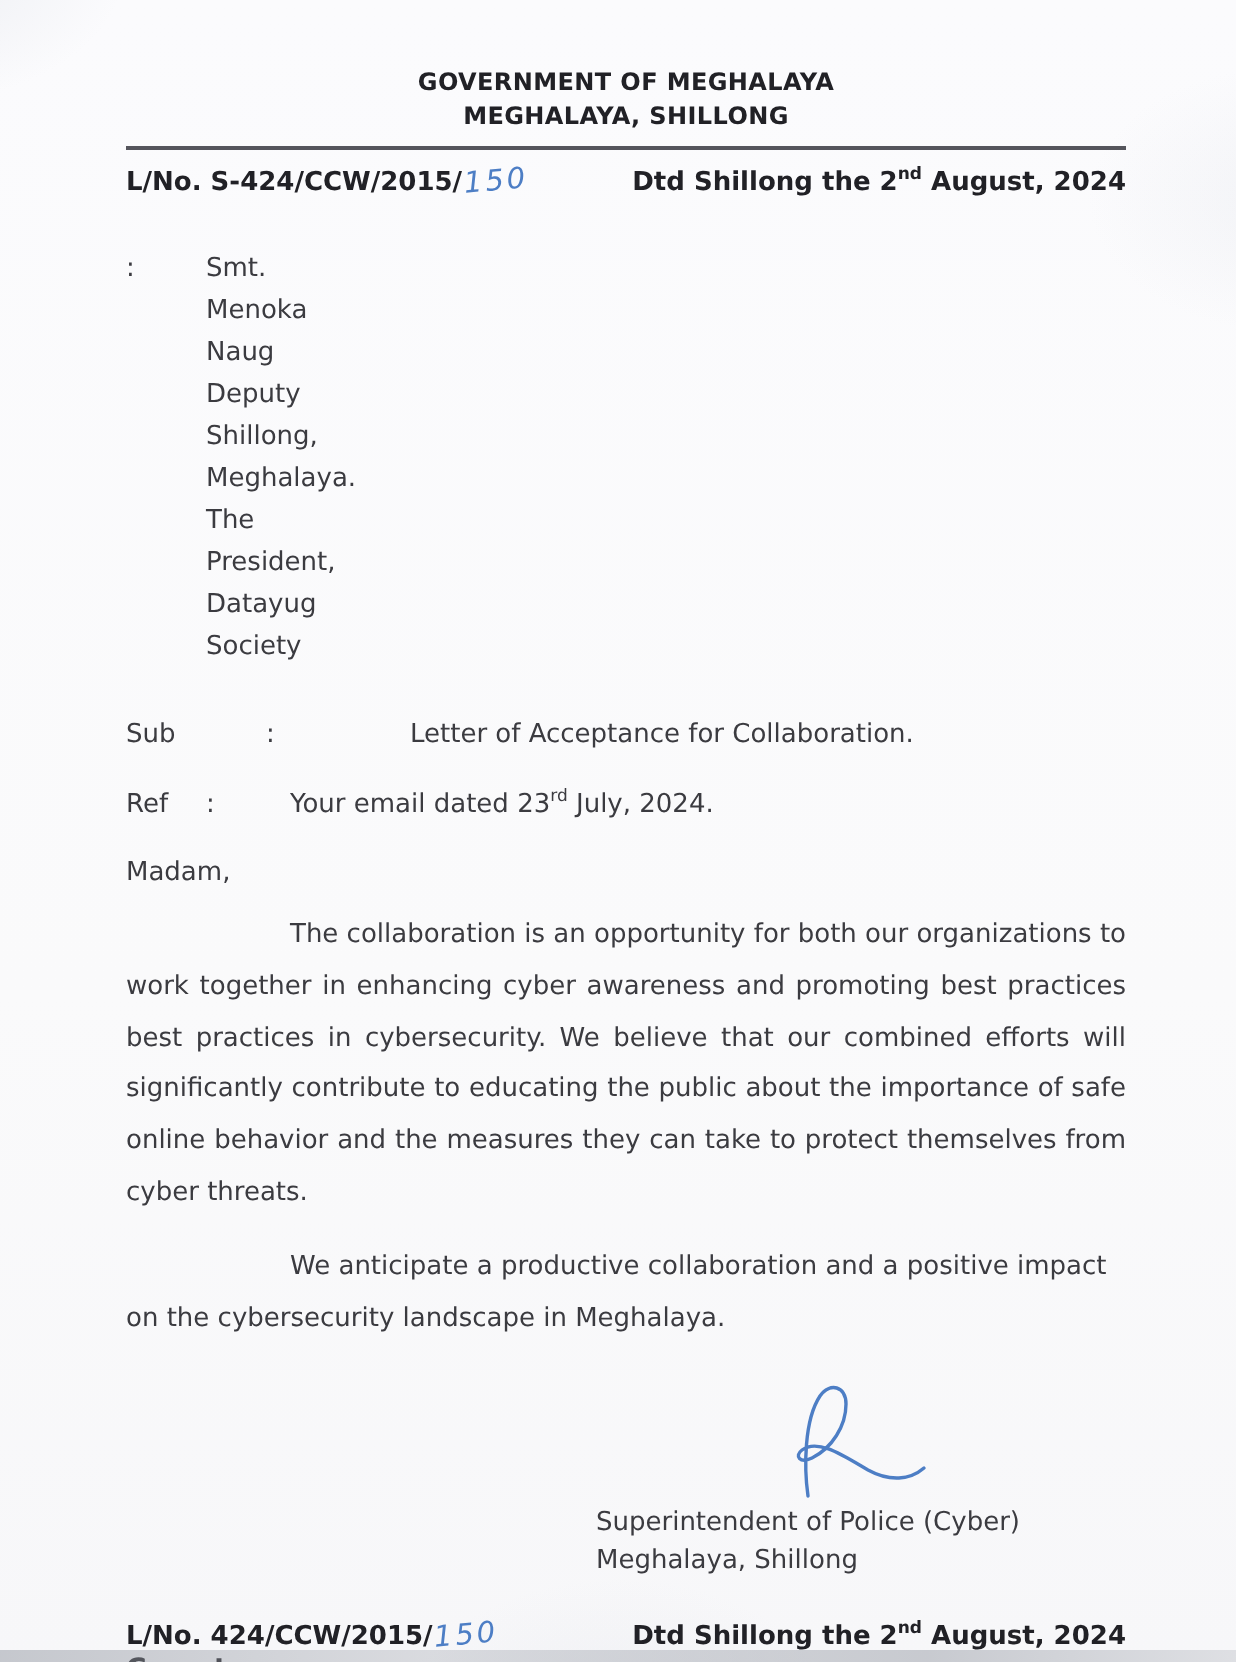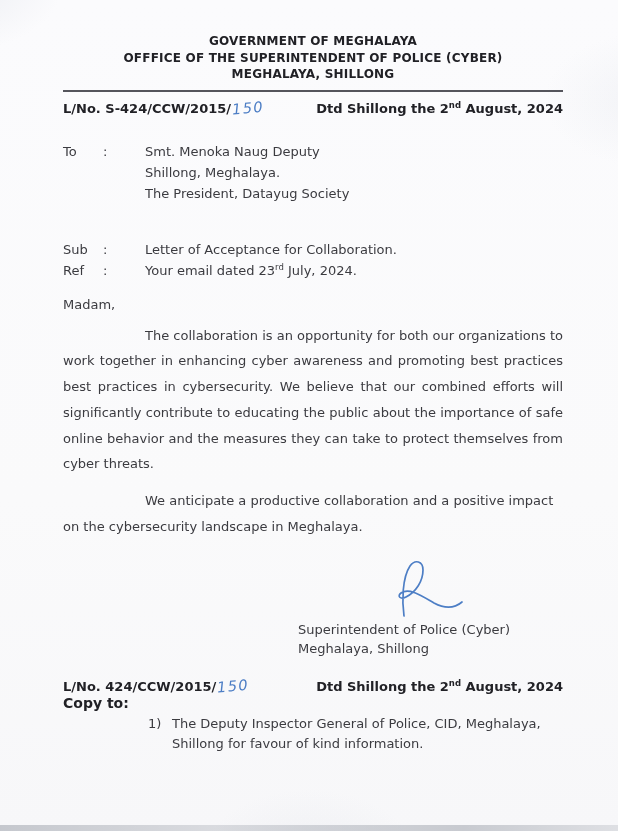--- a/index.html
+++ b/index.html
@@ -20,22 +20,22 @@
   .rule{border:0;border-top:2px solid #55555c;margin:7px 0 0 0;height:0;}
   
   .refline{display:flex;justify-content:space-between;align-items:baseline;
     font-weight:bold;font-size:13px;color:var(--heading,#212126);margin-top:8px;}
   .hand{color:var(--ink,#4d7ec5);font-style:italic;font-weight:normal;font-size:14.5px;
     display:inline-block;transform:rotate(-5deg);letter-spacing:1.5px;margin-left:1px;}
   sup{font-size:8.5px;line-height:0;}
   
   .row{display:grid;grid-template-columns:40px 42px 1fr;font-size:13px;line-height:21px;}
   .to-block{margin-top:25px;}
-  .sub-block{margin-top:35px;}
-  .ref-block{}
+  .sub-block{margin-top:23px;gap:30px;}
+  .ref-block{margin-top:14px;}
   .salutation{margin-top:16px;font-size:13px;}
   
   .para{font-size:13px;line-height:25.8px;text-align:justify;text-indent:82px;margin:0;}
   .para.p1{margin-top:-3px;}
   .para.p2{margin-top:11px;}
   .para.p3{margin-top:11px;text-align:left;}
   
   .sigblock{width:265px;margin-left:auto;text-align:left;font-size:13px;line-height:19px;}
   .sigblock .svgwrap{height:62px;position:relative;}
   .sigblock svg{position:absolute;left:70px;top:0;}
@@ -49,32 +49,30 @@
     background:linear-gradient(90deg, rgba(148,153,163,.50), rgba(148,153,163,.30) 35%, rgba(148,153,163,.48) 75%, rgba(148,153,163,.25));}
 </style>
 </head>
 <body>
 
 <div class="page">
   <div class="content">
 
     <div class="letterhead">
       <div>GOVERNMENT OF MEGHALAYA</div>
-      <div>OFFFICE OF THE SUPERINTENDENT OF POLICE (CYBER)</div>
       <div>MEGHALAYA, SHILLONG</div>
     </div>
     <hr class="rule">
 
     <div class="refline">
       <span><span>L/No. S-424/CCW/2015/</span><span class="hand">150</span></span>
       <span><span>Dtd Shillong the 2</span><sup>nd</sup><span> August, 2024</span></span>
     </div>
 
     <div class="row to-block">
-      <span>To</span>
       <span>:</span>
       <span>
         <div>Smt. Menoka Naug Deputy</div>
         <div>Shillong, Meghalaya.</div>
         <div>The President, Datayug Society</div>
       </span>
     </div>
 
     <div class="row sub-block">
       <span>Sub</span>

